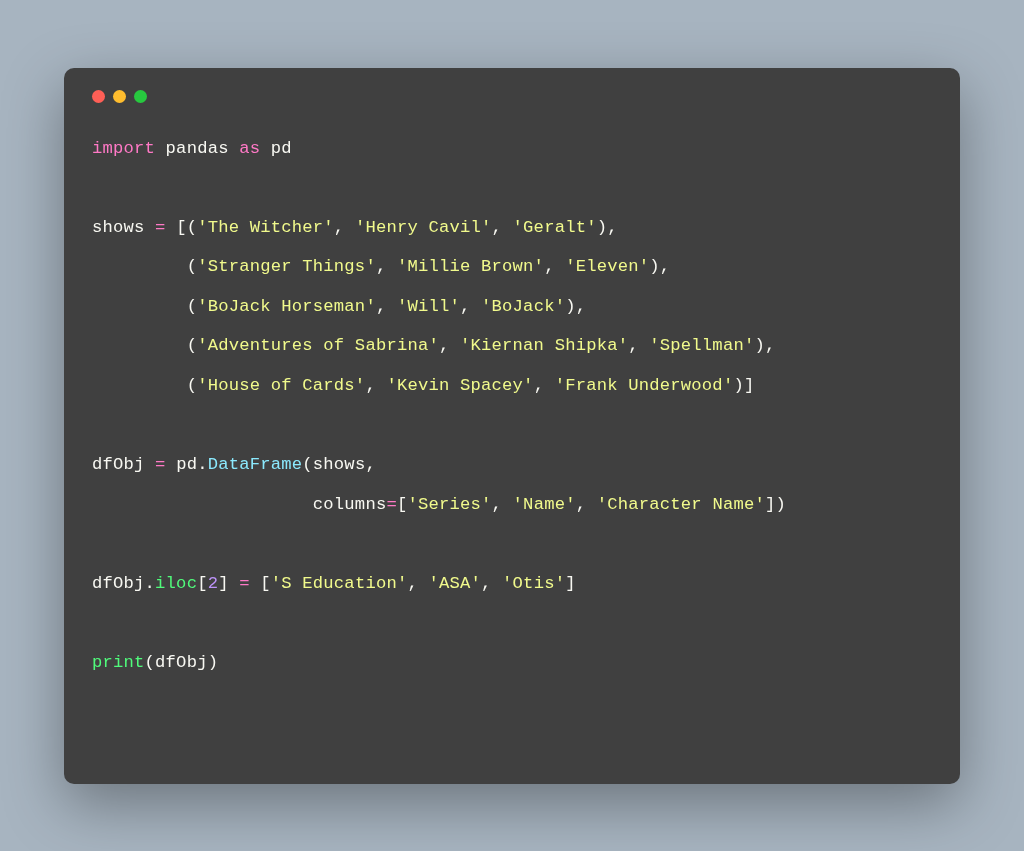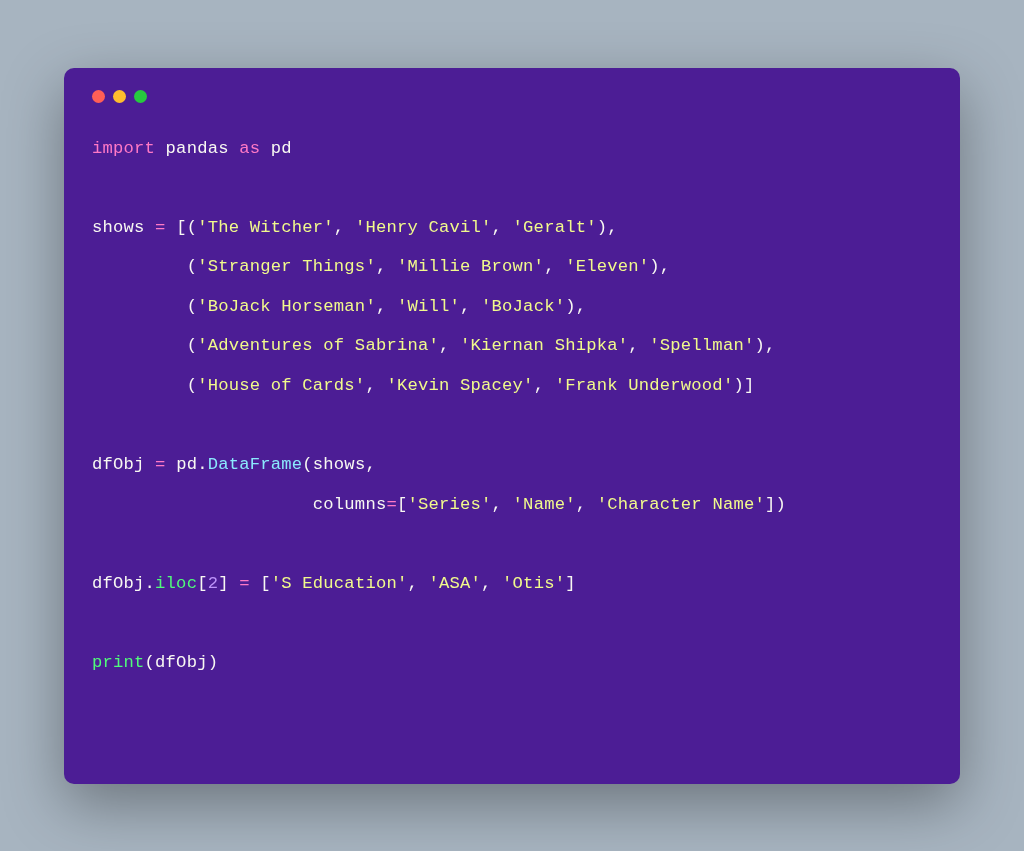--- a/index.html
+++ b/index.html
@@ -6,21 +6,21 @@
   body {
     background: #a7b4c0;
     width: 1024px;
     height: 851px;
     display: flex;
     align-items: center;
     justify-content: center;
     font-family: "SF Mono", "Monaco", "Menlo", "Consolas", "Liberation Mono", monospace;
   }
   .window {
-    background: #4c1d95;
+    background: #404040;
     width: 896px;
     height: 716px;
     border-radius: 10px;
     box-shadow: 0 20px 60px rgba(0,0,0,0.35);
     padding: 22px 28px 28px 28px;
     overflow: hidden;
   }
   .traffic-lights {
     display: flex;
     gap: 8px;

